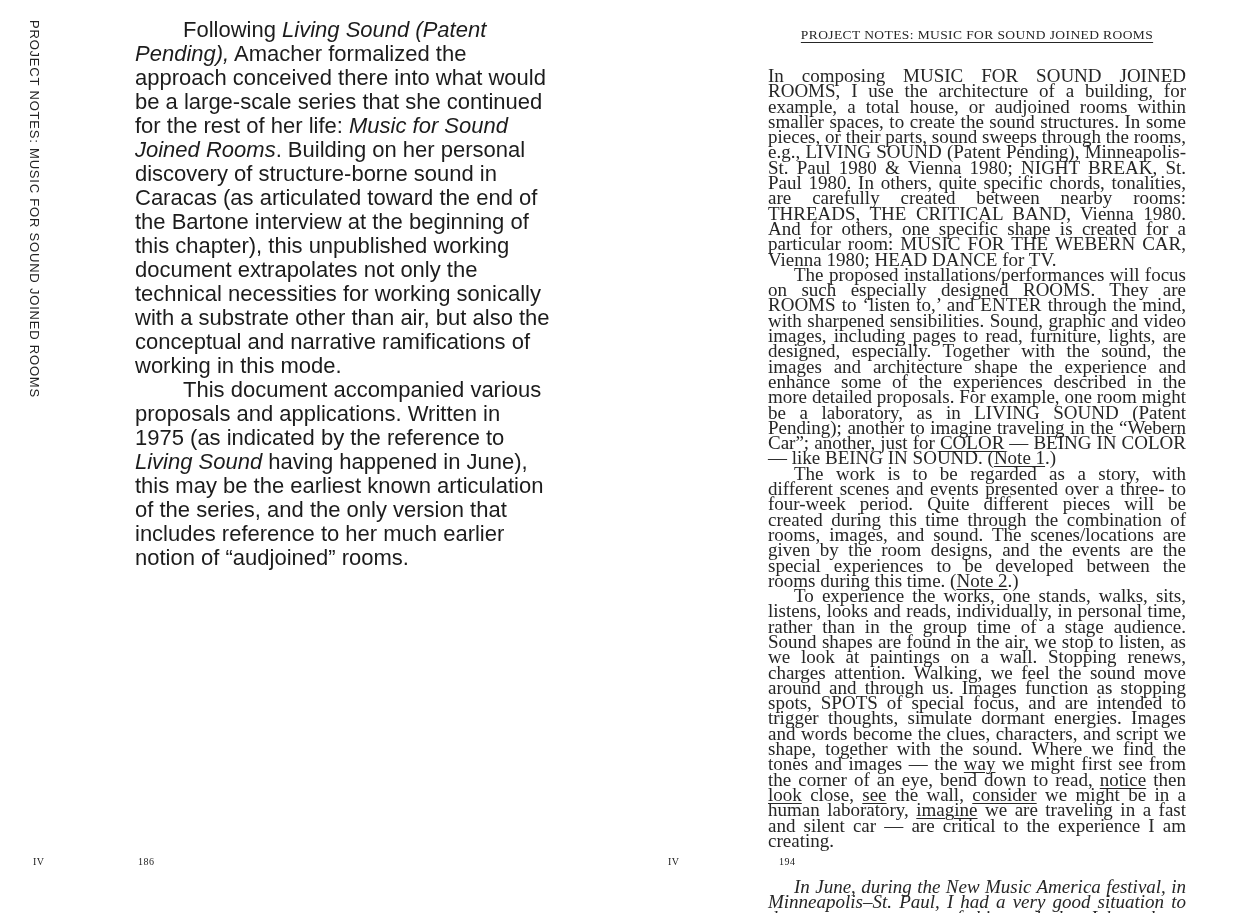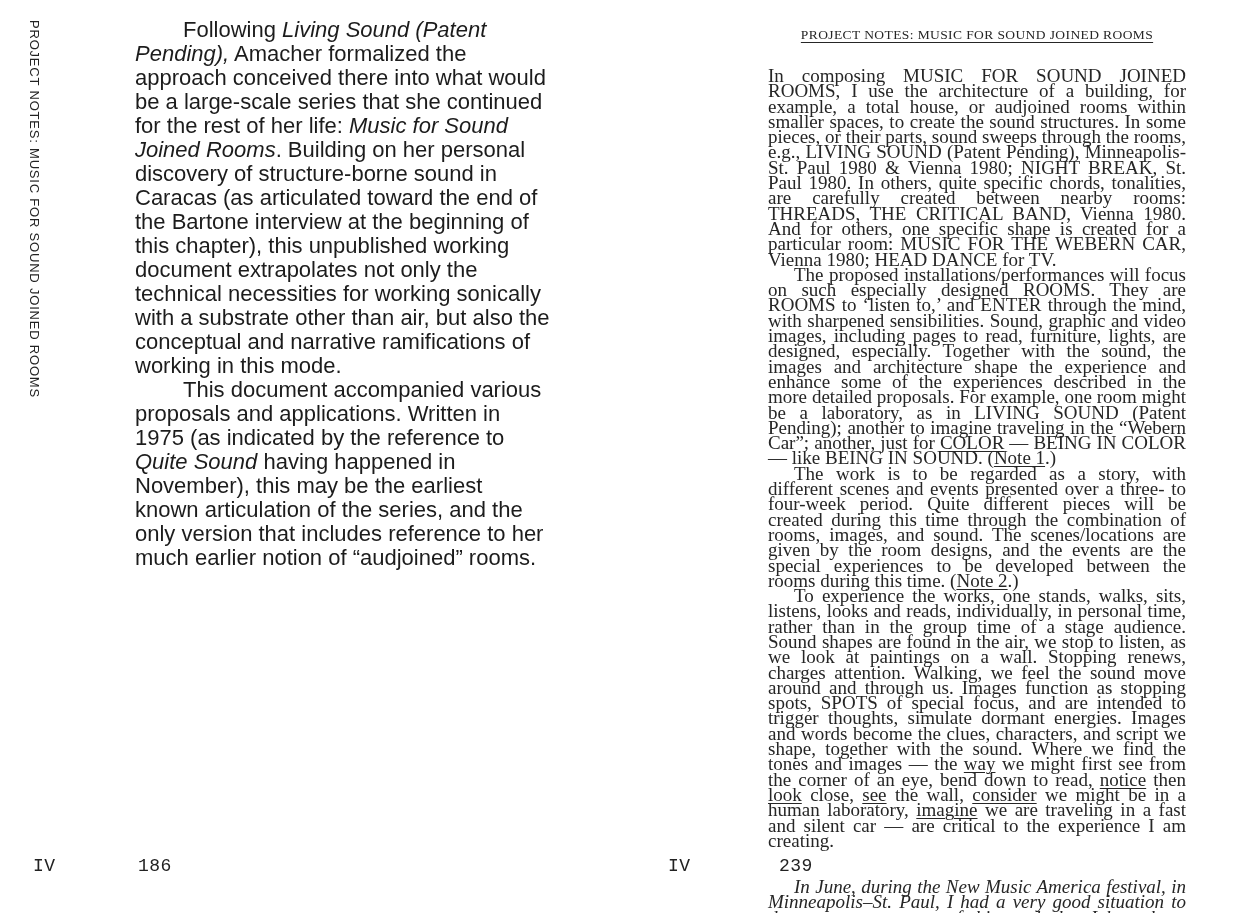--- a/index.html
+++ b/index.html
@@ -71,51 +71,51 @@
   .u {
     text-decoration: underline;
     text-underline-offset: 2px;
     text-decoration-thickness: 1px;
     margin-top: 43px;
   }
   
   .folio {
     position: absolute;
     top: 856px;
-    font-family: Liberation Mono, monospace;
-    font-size: 18px;
+    font-family: Liberation Serif, serif;
+    font-size: 10px;
     letter-spacing: 0.5px;
     color: #222;
   }
   .folio-left-chapter { left: 33px; }
   .folio-left-page   { left: 138px; }
   .folio-right-chapter { left: 668px; }
   .folio-right-page  { left: 779px; }
 </style>
 </head>
 <body>
 
 <div class="spread">
 
   <div class="left-running-head">PROJECT NOTES: MUSIC FOR SOUND JOINED ROOMS</div>
 
   <div class="left-body">
       <p class="indent"><span>Following </span><em>Living Sound (Patent Pending),</em><span> Amacher formalized the approach conceived there into what would be a large-scale series that she continued for the rest of her life: </span><em>Music for Sound Joined Rooms</em><span>. Building on her personal discovery of structure-borne sound in Caracas (as articulated toward the end of the Bartone interview at the beginning of this chapter), this unpublished working document extrapolates not only the technical necessities for working sonically with a substrate other than air, but also the conceptual and narrative ramifications of working in this mode.</span></p>
-      <p class="indent"><span>This document accompanied various proposals and applications. Written in 1975 (as indicated by the reference to </span><em>Quite Sound</em><span> having happened in November), this may be the earliest known articulation of the series, and the only version that includes reference to her much earlier notion of “audjoined” rooms.</span></p>
+      <p class="indent"><span>This document accompanied various proposals and applications. Written in 1975 (as indicated by the reference to </span><em>Living Sound</em><span> having happened in June), this may be the earliest known articulation of the series, and the only version that includes reference to her much earlier notion of “audjoined” rooms.</span></p>
     </div>
 
   <div class="folio folio-left-chapter">IV</div>
   <div class="folio folio-left-page">186</div>
 
   <h1 class="right-running-head">PROJECT NOTES: MUSIC FOR SOUND JOINED ROOMS</h1>
 
   <div class="right-body">
       <p><span>In composing MUSIC FOR SOUND JOINED ROOMS, I use the architecture of a building, for example, a total house, or audjoined rooms within smaller spaces, to create the sound structures. In some pieces, or their parts, sound sweeps through the rooms, e.g., LIVING SOUND (Patent Pending), Minneapolis-St. Paul 1980 &amp; Vienna 1980; NIGHT BREAK, St. Paul 1980. In others, quite specific chords, tonalities, are carefully created between nearby rooms: THREADS, THE CRITICAL BAND, Vienna 1980. And for others, one specific shape is created for a particular room: MUSIC FOR THE WEBERN CAR, Vienna 1980; HEAD DANCE for TV.</span></p>
       <p class="indent"><span>The proposed installations/performances will focus on such especially designed ROOMS. They are ROOMS to ‘listen to,’ and ENTER through the mind, with sharpened sensibilities. Sound, graphic and video images, including pages to read, furniture, lights, are designed, especially. Together with the sound, the images and architecture shape the experience and enhance some of the experiences described in the more detailed proposals. For example, one room might be a laboratory, as in LIVING SOUND (Patent Pending); another to imagine traveling in the “Webern Car”; another, just for </span><span class="u">COLOR</span><span> — BEING IN COLOR — like BEING IN SOUND. (</span><span class="u">Note 1</span><span>.)</span></p>
       <p class="indent"><span>The work is to be regarded as a story, with different scenes and events presented over a three- to four-week period. Quite different pieces will be created during this time through the combination of rooms, images, and sound. The scenes/locations are given by the room designs, and the events are the special experiences to be developed between the rooms during this time. (</span><span class="u">Note 2</span><span>.)</span></p>
       <p class="indent"><span>To experience the works, one stands, walks, sits, listens, looks and reads, individually, in personal time, rather than in the group time of a stage audience. Sound shapes are found in the air, we stop to listen, as we look at paintings on a wall. Stopping renews, charges attention. Walking, we feel the sound move around and through us. Images function as stopping spots, SPOTS of special focus, and are intended to trigger thoughts, simulate dormant energies. Images and words become the clues, characters, and script we shape, together with the sound. Where we find the tones and images — the </span><span class="u">way</span><span> we might first see from the corner of an eye, bend down to read, </span><span class="u">notice</span><span> then </span><span class="u">look</span><span> close, </span><span class="u">see</span><span> the wall, </span><span class="u">consider</span><span> we might be in a human laboratory, </span><span class="u">imagine</span><span> we are traveling in a fast and silent car — are critical to the experience I am creating.</span></p>
       <p class="indent spaced"><span>In June, during the New Music America festival, in Minneapolis–St. Paul, I had a very good situation to demonstrate one part of this work that I have been able to accomplish so far. The new work, which I am struggling for the time and facilities to develop, demonstrates these ideas much more precisely and emphatically. It is really a ‘new music,’ in the sense that the listener now has the opportunity to REALLY CONSCIOUSLY ‘feel’ what is happening to his body via the music, and more importantly, begins to experience the ENERGY OF RECOGNIZING the tones being created in his ears and brain, in response to the tones sounding in the air. This is not a metaphor — in</span></p>
     </div>
 
   <div class="folio folio-right-chapter">IV</div>
-  <div class="folio folio-right-page">239</div>
+  <div class="folio folio-right-page">194</div>
 
 </div>
 
 </body></html>

